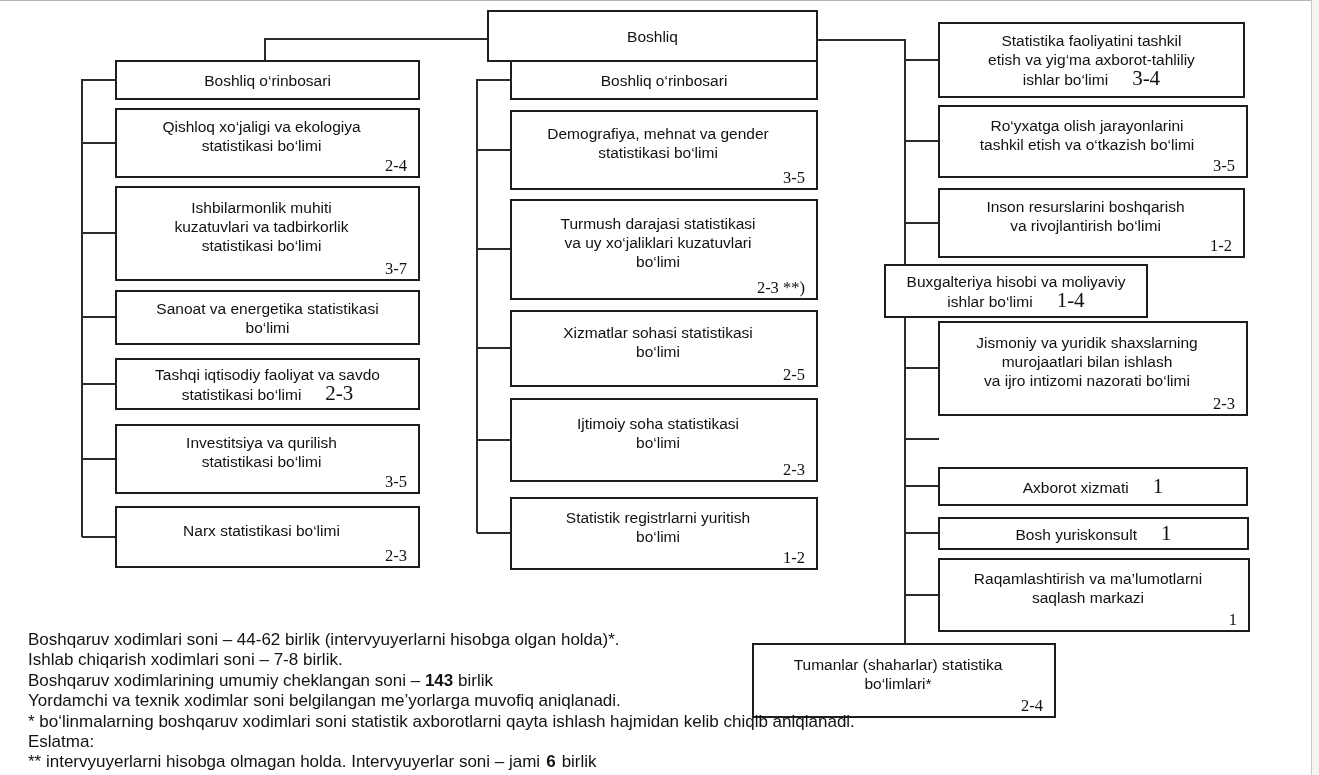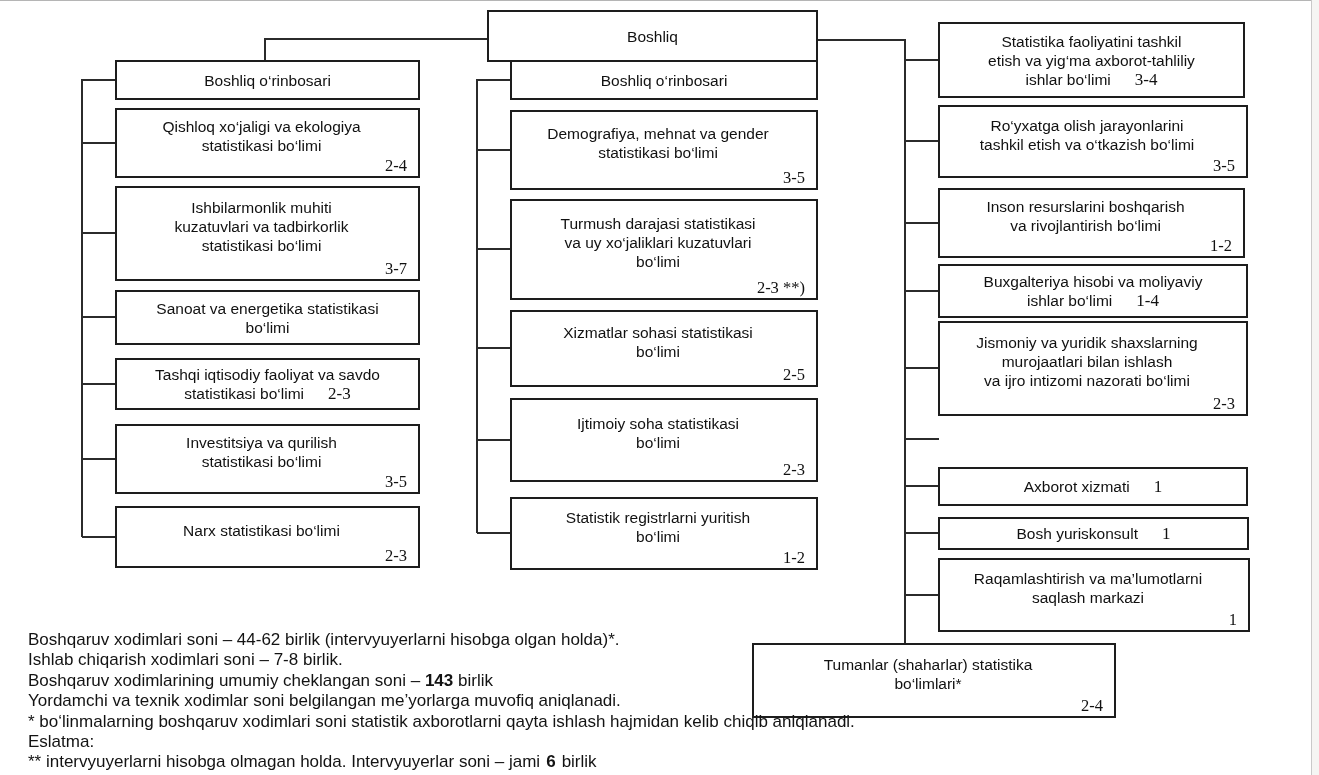--- a/index.html
+++ b/index.html
@@ -12,21 +12,21 @@
   .obox{position:absolute;border:2px solid #1d1d1d;background:#fff;box-sizing:border-box;
         display:flex;flex-direction:column;justify-content:center;align-items:center;
         text-align:center;font-size:15.5px;line-height:19px;}
   .obox .t{white-space:pre-line;display:block;}
   .obox.corner{padding:2px 20px 16px 8px;}
   .obox.plain{padding:2px 8px;}
   .obox .n{position:absolute;right:11px;bottom:1px;font-family:"Liberation Serif",serif;
            font-size:16.5px;line-height:19px;}
   .obox.inline .tw{display:block;}
   .obox.inline .t{display:inline;}
-  .obox.inline .n-in{display:inline;font-family:"Liberation Serif",serif;font-size:17px;margin-left:24px;}
+  .obox.inline .n-in{display:inline;font-family:"Liberation Serif",serif;font-size:21px;margin-left:24px;}
   .notes{position:absolute;left:28px;top:630px;width:880px;font-size:17px;line-height:20.4px;
          color:#131313;}
   .notes .bnum{font-weight:bold;}
   .notes .sp{margin:0 6px;}
 </style>
 </head>
 <body>
 
 <div class="stage">
 
@@ -152,21 +152,21 @@
   <div class="obox corner" style="left:938px;top:105px;width:310px;height:73px">
     <span class="t">Ro‘yxatga olish jarayonlarini
 tashkil etish va o‘tkazish bo‘limi</span>
     <span class="n">3-5</span>
   </div>
   <div class="obox corner" style="left:938px;top:188px;width:307px;height:70px">
     <span class="t">Inson resurslarini boshqarish
 va rivojlantirish bo‘limi</span>
     <span class="n">1-2</span>
   </div>
-  <div class="obox inline plain" style="left:938px;top:264px;width:310px;height:54px">
+  <div class="obox inline plain" style="left:884px;top:264px;width:264px;height:54px">
     <div class="tw">
       <span class="t">Buxgalteriya hisobi va moliyaviy
 ishlar bo‘limi</span><span class="n-in">1-4</span>
     </div>
   </div>
   <div class="obox corner" style="left:938px;top:321px;width:310px;height:95px">
     <span class="t">Jismoniy va yuridik shaxslarning
 murojaatlari bilan ishlash
 va ijro intizomi nazorati bo‘limi</span>
     <span class="n">2-3</span>
@@ -180,21 +180,21 @@
     <div class="tw">
       <span class="t">Bosh yuriskonsult</span><span class="n-in">1</span>
     </div>
   </div>
   <div class="obox corner" style="left:938px;top:558px;width:312px;height:74px">
     <span class="t">Raqamlashtirish va ma’lumotlarni
 saqlash markazi</span>
     <span class="n">1</span>
   </div>
 
-  <div class="obox corner" style="left:752px;top:643px;width:364px;height:75px">
+  <div class="obox corner" style="left:752px;top:643px;width:304px;height:75px">
     <span class="t">Tumanlar (shaharlar) statistika
 bo‘limlari*</span>
     <span class="n">2-4</span>
   </div>
 
   <div class="notes">
     <div>Boshqaruv xodimlari soni – 44-62 birlik (intervyuyerlarni hisobga olgan holda)*.</div>
     <div>Ishlab chiqarish xodimlari soni – 7-8 birlik.</div>
     <div><span>Boshqaruv xodimlarining umumiy cheklangan soni – </span><span class="bnum">143</span><span> birlik</span></div>
     <div>Yordamchi va texnik xodimlar soni belgilangan me’yorlarga muvofiq aniqlanadi.</div>

